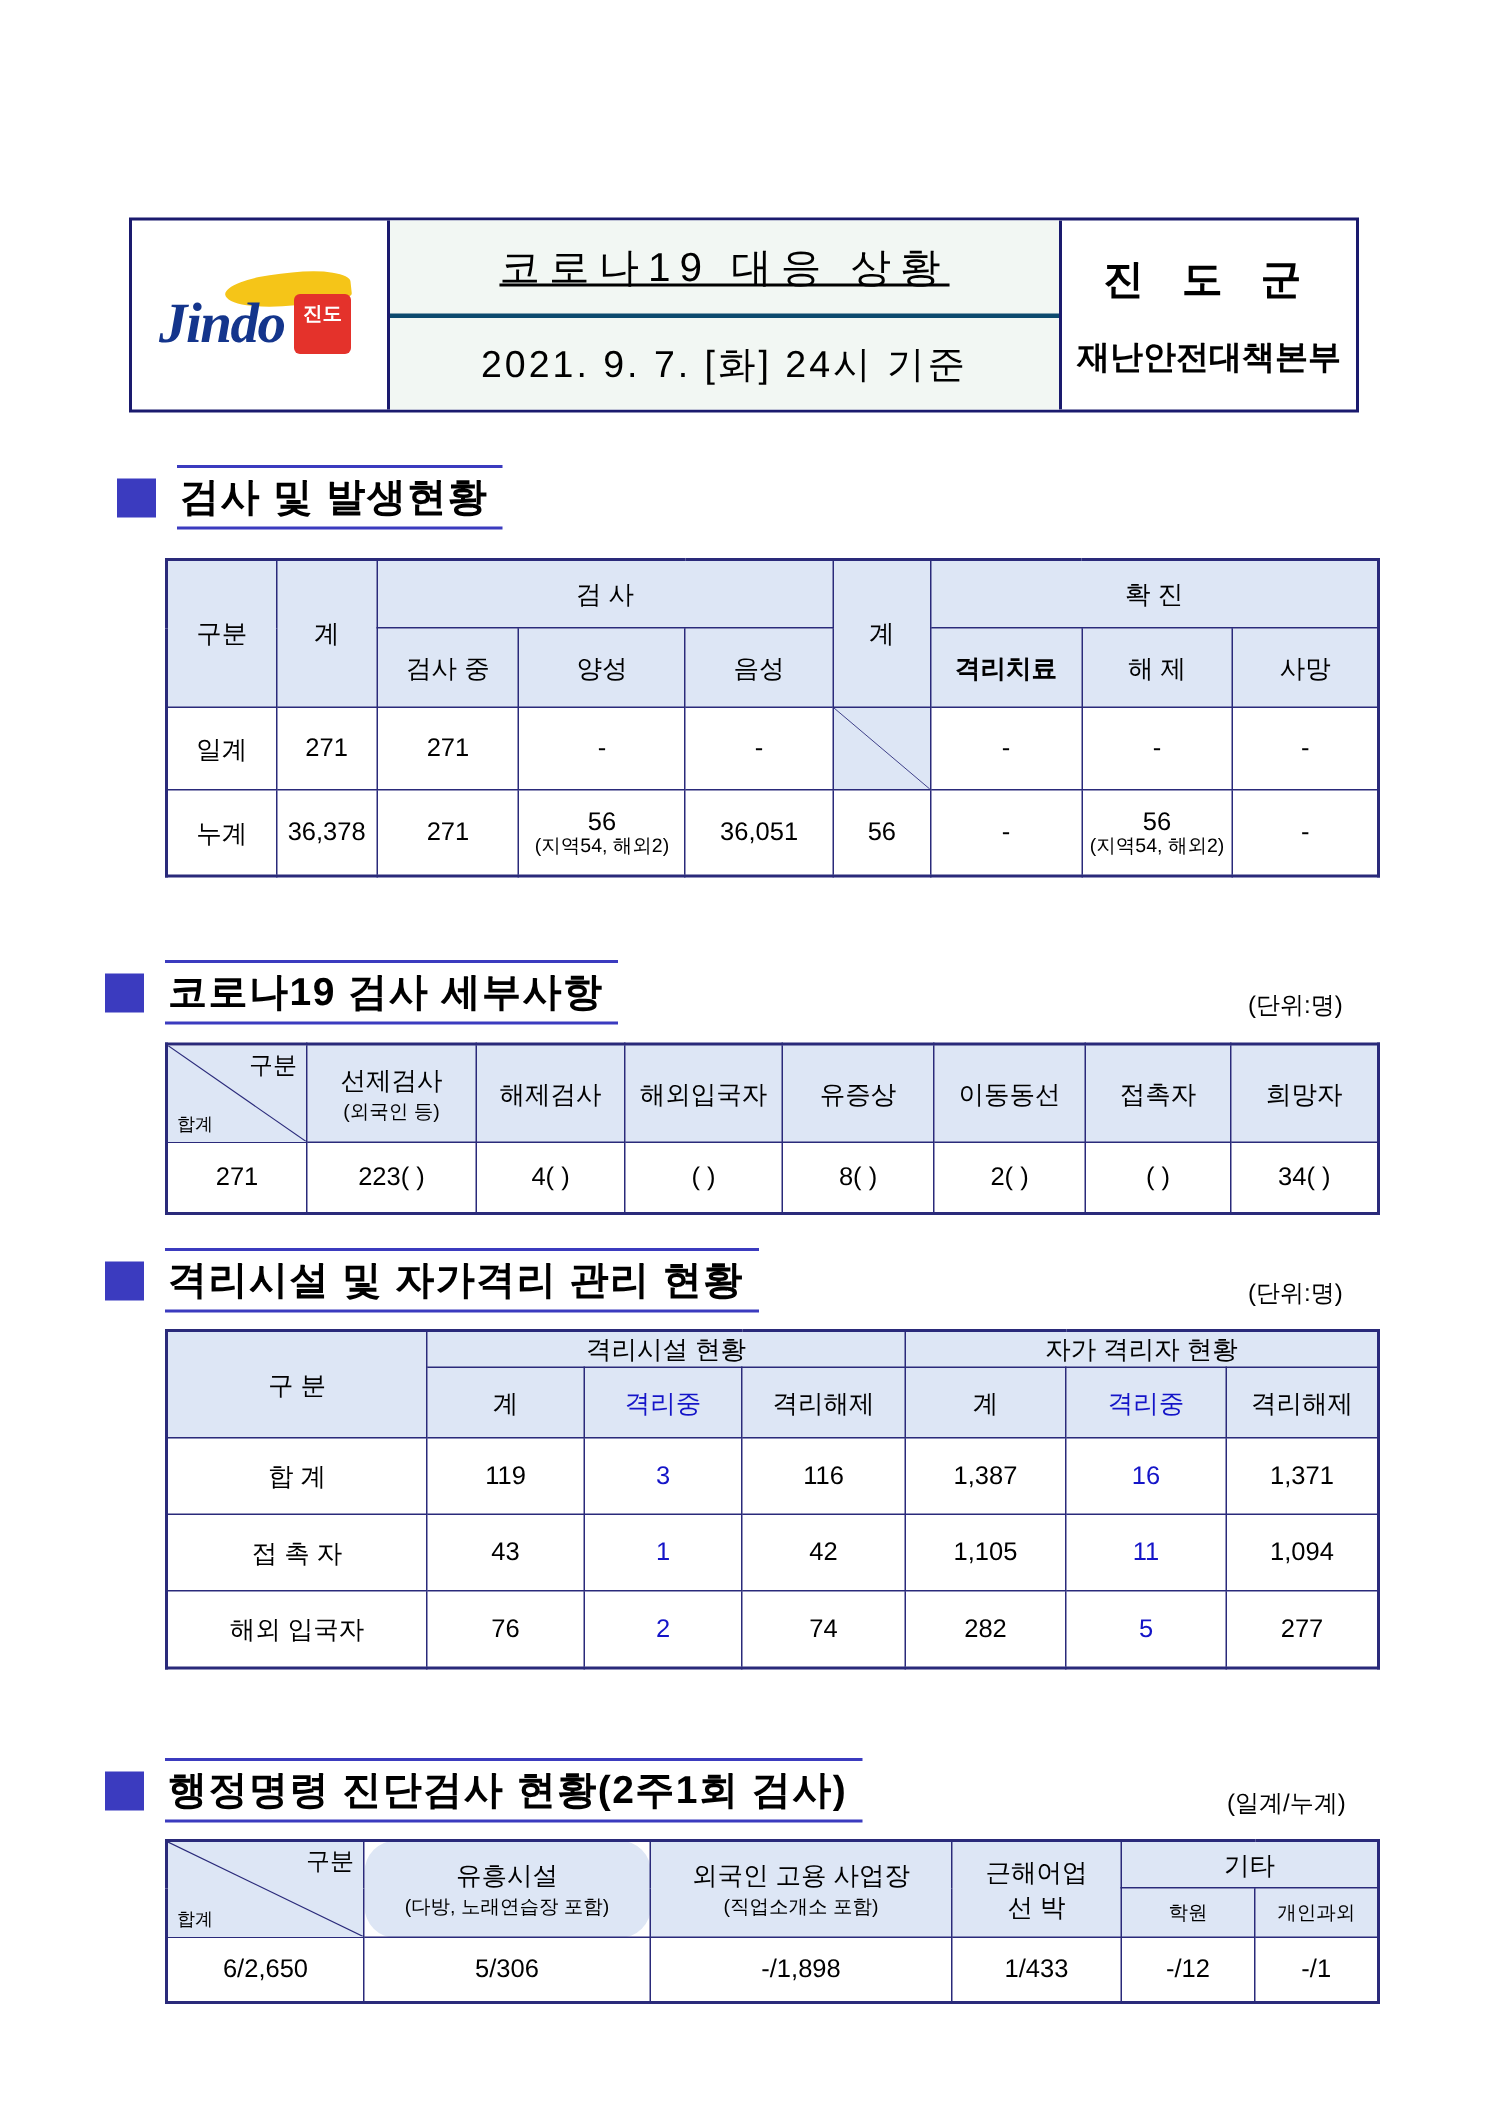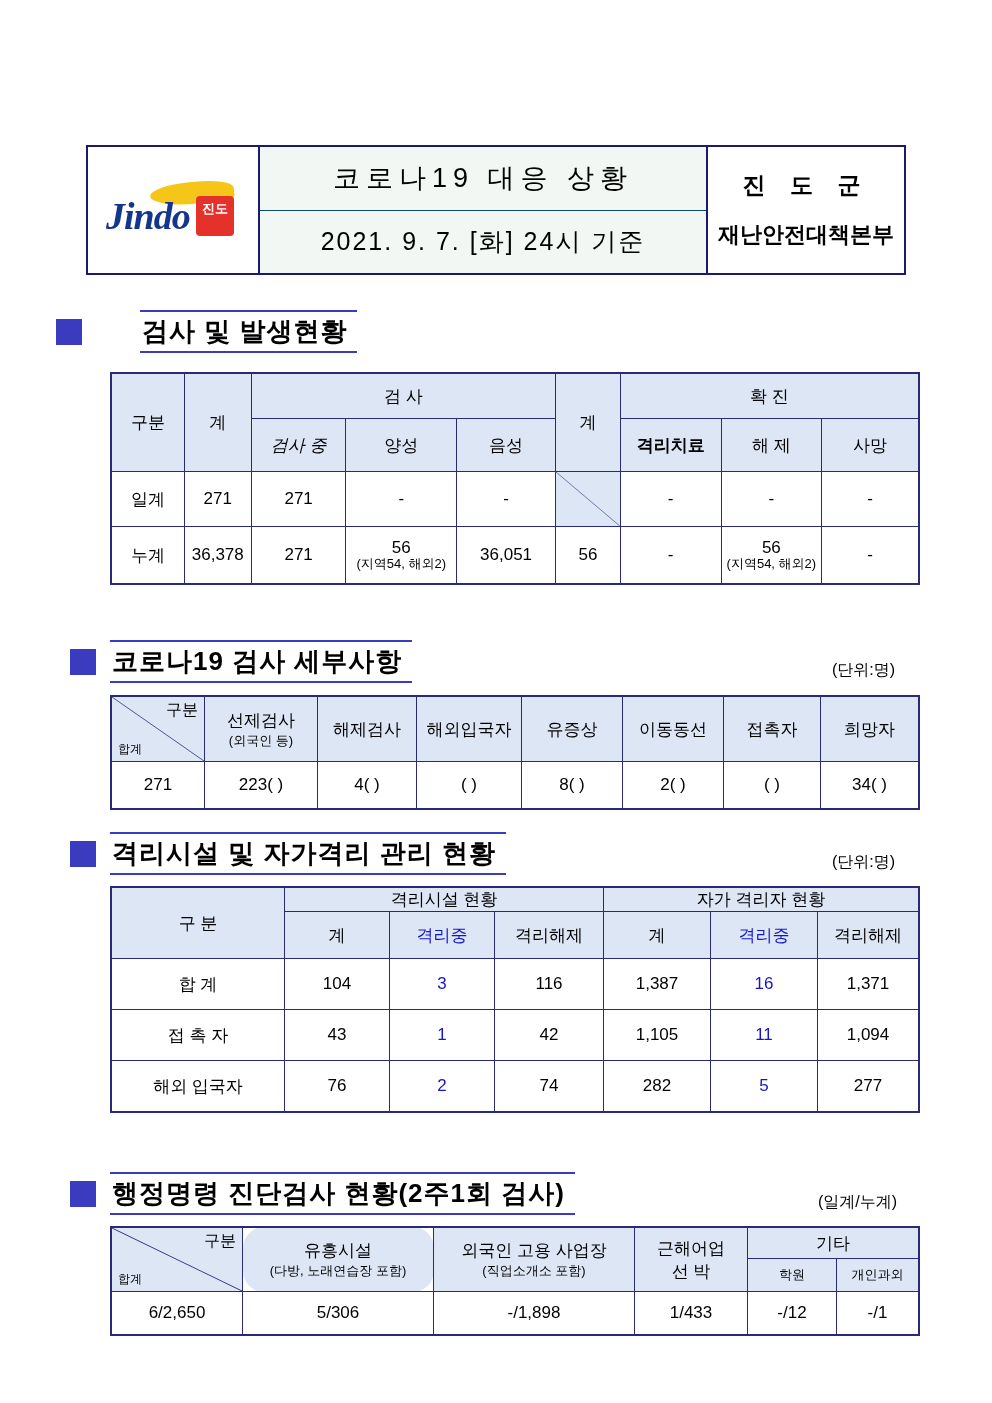--- a/index.html
+++ b/index.html
@@ -93,43 +93,44 @@
     box-sizing: border-box;
     background: #f2f7f3;
     display: flex;
     flex-direction: column;
   }
   .header-title {
     flex: 1;
     display: flex;
     align-items: center;
     justify-content: center;
-    border-bottom: 1px solid #0c4a6e;
+    border-bottom: 3px solid #0c4a6e;
     font-size: 27px;
     letter-spacing: 6px;
     font-family: "Liberation Sans", sans-serif;
+    text-decoration: underline;
   }
   .header-date {
     flex: 1;
     display: flex;
     align-items: center;
     justify-content: center;
     font-size: 25px;
     letter-spacing: 2px;
   }
   .header-right {
     width: 196px;
     display: flex;
     flex-direction: column;
     align-items: center;
     justify-content: center;
     box-sizing: border-box;
   }
   .header-right .r1 {
-    font-size: 23px;
+    font-size: 27px;
     font-weight: bold;
     letter-spacing: 9px;
     margin-bottom: 19px;
   }
   .header-right .r2 {
     font-size: 22px;
     font-weight: bold;
     letter-spacing: 0px;
   }
 
@@ -218,36 +219,36 @@
     <div class="header-center">
       <div class="header-title">코로나19 대응 상황</div>
       <div class="header-date">2021. 9. 7. [화] 24시 기준</div>
     </div>
     <div class="header-right">
       <div class="r1">진 도 군</div>
       <div class="r2">재난안전대책본부</div>
     </div>
   </div>
 
-  <div class="section-head" style="left:56px; top:310px;gap:44px;">
+  <div class="section-head" style="left:78px; top:310px;">
     <div class="sq"></div>
     <div class="sh-text">검사 및 발생현황</div>
   </div>
 
   <table class="t outer" style="left:110px; top:372px; width:810px;">
     <tbody>
         <tr>
       <td class="hdr" rowspan="2" style="width:72px; height:44px;">구분</td>
       <td class="hdr" rowspan="2" style="width:66px;">계</td>
       <td class="hdr" colspan="3" style="height:44px;">검     사</td>
       <td class="hdr" rowspan="2" style="width:64px;">계</td>
       <td class="hdr" colspan="3">확     진</td>
     </tr>
     <tr>
-      <td class="hdr" style="width:94px; height:52px;font-style:italic;">검사 중</td>
+      <td class="hdr" style="width:94px; height:52px;">검사 중</td>
       <td class="hdr" style="width:110px;">양성</td>
       <td class="hdr" style="width:98px;">음성</td>
       <td class="hdr" style="width:100px;font-weight:bold;">격리치료</td>
       <td class="hdr" style="width:100px;">해 제</td>
       <td class="hdr" style="width:96px;">사망</td>
     </tr>
     <tr>
       <td style="height:54px;">일계</td>
       <td class="bold">271</td>
       <td>271</td>
@@ -338,21 +339,21 @@
     <tr>
       <td class="hdr" style="width:104px; height:46px;">계</td>
       <td class="hdr blue" style="width:104px;">격리중</td>
       <td class="hdr" style="width:108px;">격리해제</td>
       <td class="hdr" style="width:106px;">계</td>
       <td class="hdr blue" style="width:106px;">격리중</td>
       <td class="hdr">격리해제</td>
     </tr>
     <tr>
       <td style="height:50px;">합    계</td>
-      <td>104</td>
+      <td>119</td>
       <td class="blue">3</td>
       <td>116</td>
       <td>1,387</td>
       <td class="blue">16</td>
       <td>1,371</td>
     </tr>
     <tr>
       <td style="height:50px;">접 촉 자</td>
       <td>43</td>
       <td class="blue">1</td>

